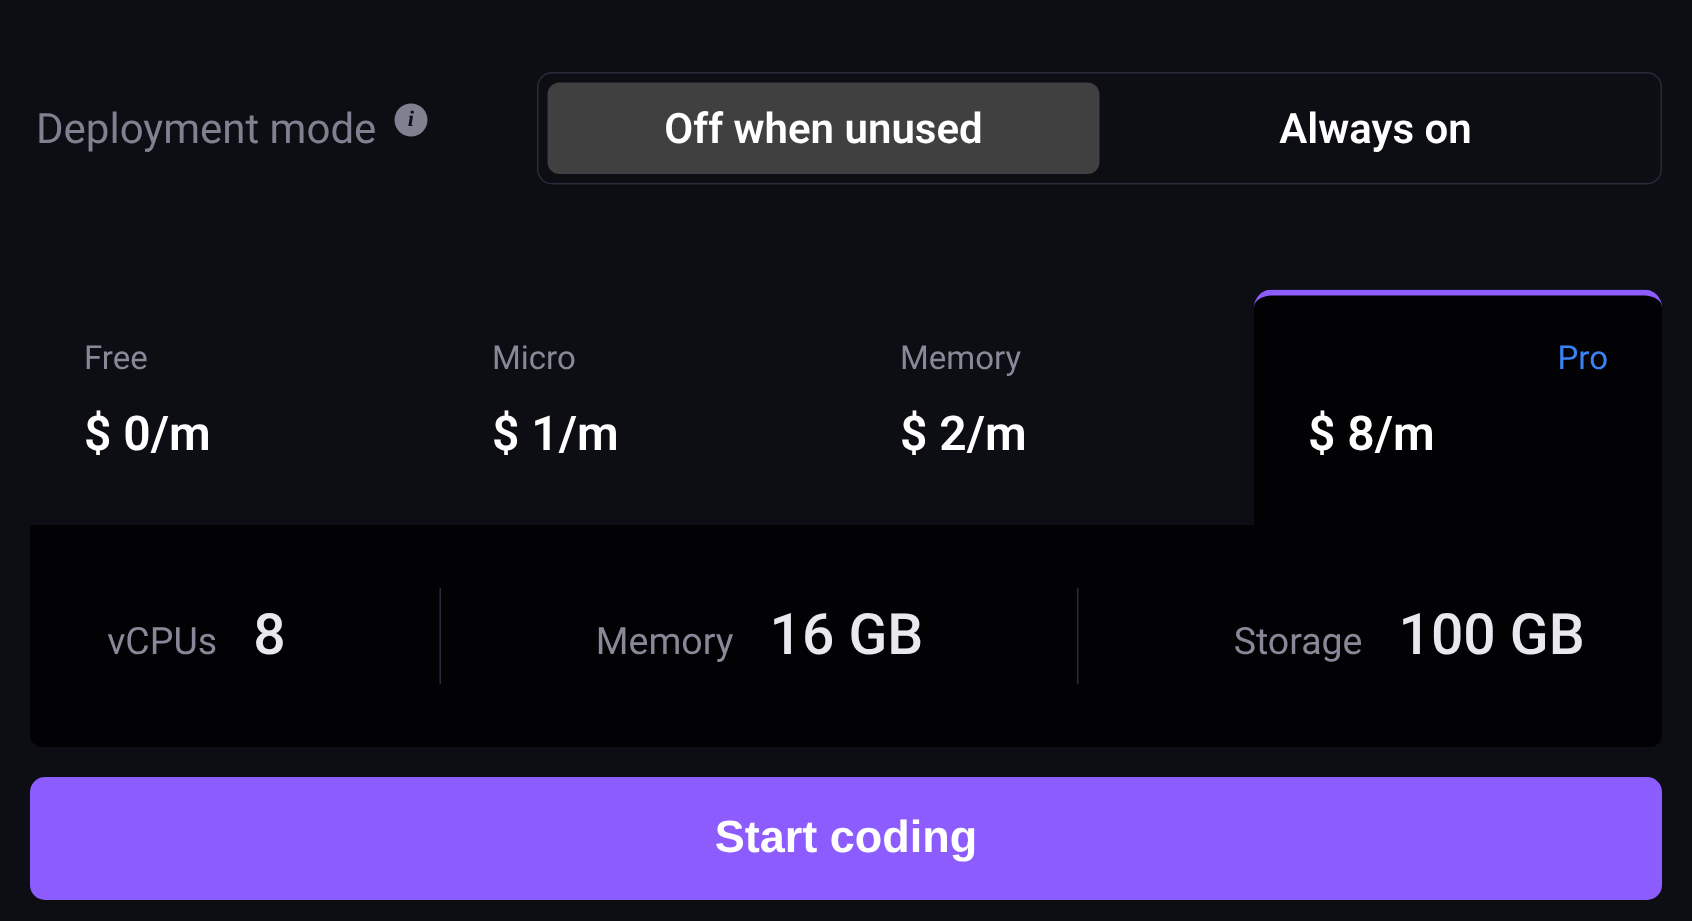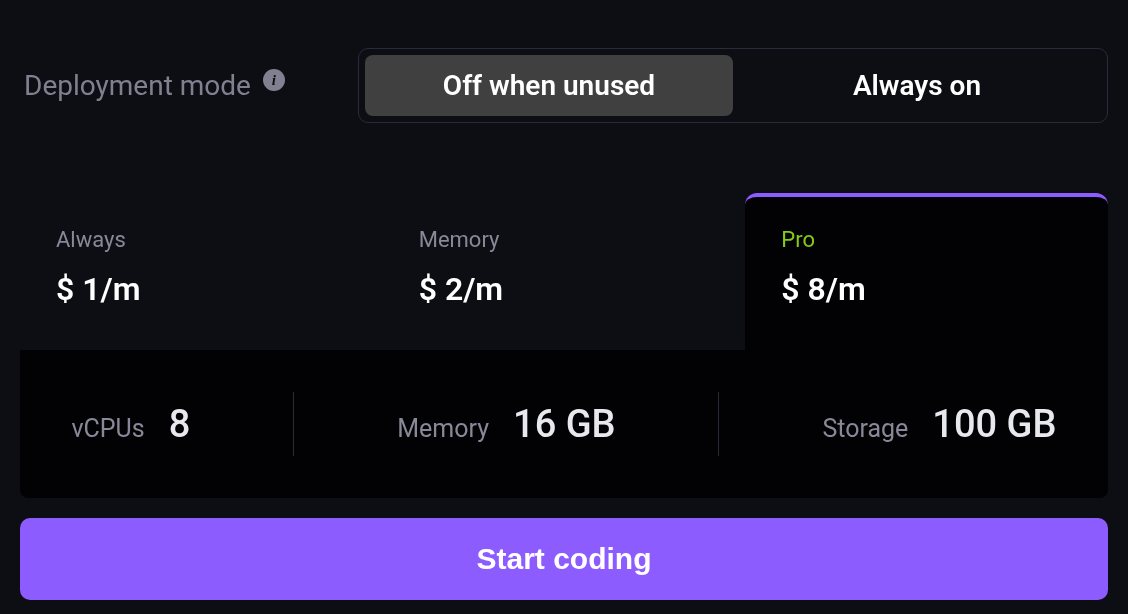--- a/index.html
+++ b/index.html
@@ -82,21 +82,22 @@
       border-top-left-radius: 12px;
       border-top-right-radius: 12px;
     }
     .plan-name {
       color: #888898;
       font-size: 22px;
       font-weight: 400;
       margin-bottom: 18px;
     }
     .plan-card.selected .plan-name {
-      color: #84cc16;
+      color: #3b82f6;
+      text-align: right;
     }
     .plan-price {
       color: #fff;
       font-size: 32px;
       font-weight: 600;
     }
     .specs-row {
       display: flex;
       background: #020205;
       padding: 42px 0;
@@ -154,21 +155,25 @@
       <span>Off when unused</span>
     </div>
     <div class="toggle-btn">
       <span>Always on</span>
     </div>
   </div>
 </div>
 
 <div class="plans-row">
   <div class="plan-card">
-    <div class="plan-name">Always</div>
+    <div class="plan-name">Free</div>
+    <div class="plan-price">$ 0/m</div>
+  </div>
+  <div class="plan-card">
+    <div class="plan-name">Micro</div>
     <div class="plan-price">$ 1/m</div>
   </div>
   <div class="plan-card">
     <div class="plan-name">Memory</div>
     <div class="plan-price">$ 2/m</div>
   </div>
   <div class="plan-card selected">
     <div class="plan-name">Pro</div>
     <div class="plan-price">$ 8/m</div>
   </div>

